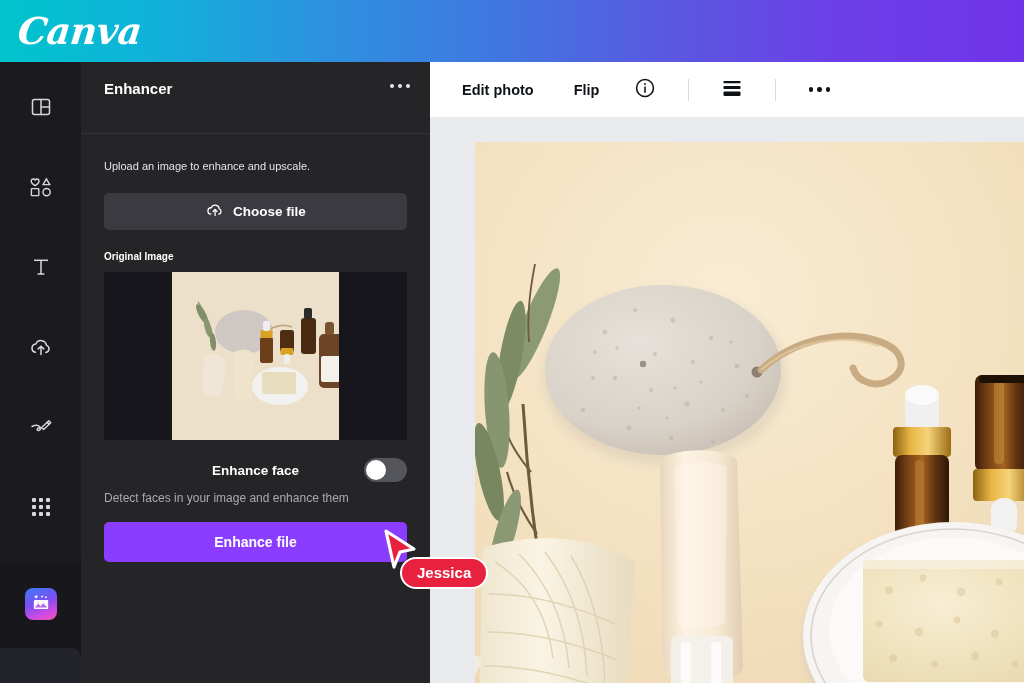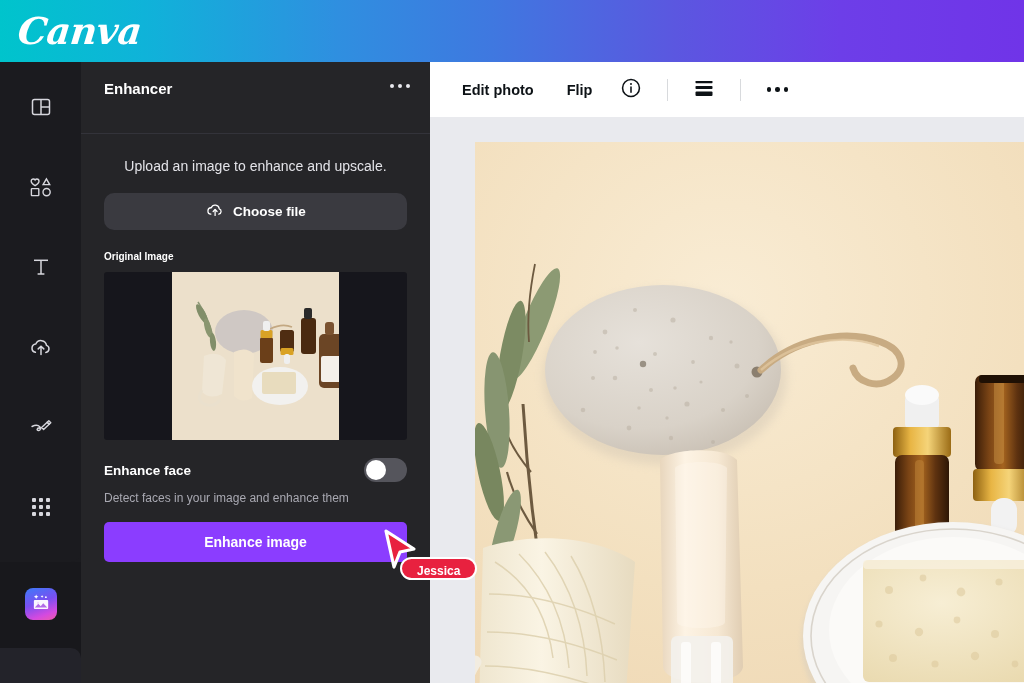--- a/index.html
+++ b/index.html
@@ -69,45 +69,45 @@
     color: #fff; font-size: 15px; font-weight: 700;
   }
   .panel-dots {
     position: absolute; right: 20px; top: 22px;
     display: flex; gap: 4px; cursor: pointer;
   }
   .panel-dots i { width: 4px; height: 4px; border-radius: 50%; background: #e9e9ee; display:block; }
 
   .panel-body { position: relative; padding: 0 23px; }
   .hint {
-    margin-top: 23px; color: #e3e3e8; font-size: 14px; line-height: 18px; text-align: center;
+    margin-top: 23px; color: #e3e3e8; font-size: 11px; line-height: 18px;
   }
   .choose-btn {
     margin-top: 18px; height: 37px; width: 303px;
-    background: #3a3a40; border-radius: 10px;
+    background: #3a3a40; border-radius: 5px;
     display: flex; align-items: center; justify-content: center; gap: 9px;
     color: #fff; font-size: 13.5px; font-weight: 600; cursor: pointer;
   }
   .section-label {
     margin-top: 21px; color: #fff; font-size: 10px; font-weight: 600;
   }
   .thumb-box {
     margin-top: 10px; width: 303px; height: 168px;
     background: #16161c; border-radius: 3px; overflow: hidden;
     position: relative;
   }
   .thumb-inner {
     position: absolute; left: 68px; top: 0; width: 167px; height: 168px;
     overflow: hidden;
   }
 
   .toggle-row {
     margin-top: 18px; width: 303px; height: 26px; position: relative;
   }
-  .toggle-label { color: #fff; font-size: 13.5px; font-weight: 700; line-height: 26px; }
+  .toggle-label { color: #fff; font-size: 13.5px; font-weight: 700; line-height: 26px; text-align: center; }
   .toggle {
     position: absolute; right: 0; top: 0; width: 43px; height: 24px;
     background: #55555c; border-radius: 12px; cursor: pointer;
   }
   .toggle .knob {
     position: absolute; left: 2px; top: 2px; width: 20px; height: 20px;
     background: #fff; border-radius: 50%;
   }
   .toggle-desc {
     margin-top: 6px; color: #a9a9b2; font-size: 12px; line-height: 16px;
@@ -119,21 +119,21 @@
     font-size: 14px; font-weight: 600; cursor: pointer;
   }
 
   
   .editor {
     position: absolute; left: 430px; top: 62px; width: 594px; height: 621px;
     background: #e9eaee;
   }
   .toolbar {
     position: relative; height: 55px; background: #fff;
-    display: flex; align-items: center; padding-left: 20px; gap: 9px;
+    display: flex; align-items: center; padding-left: 20px; gap: 16px;
   }
   .tb-btn {
     height: 33px; padding: 0 12px; display: flex; align-items: center;
     border-radius: 5px; color: #0d1216; font-size: 14.5px; font-weight: 600;
     cursor: pointer; white-space: nowrap;
   }
   .tb-icon {
     width: 36px; height: 33px; display: flex; align-items: center;
     justify-content: center; border-radius: 5px; cursor: pointer;
   }
@@ -148,22 +148,22 @@
   .photo {
     position: absolute; left: 45px; top: 25px; width: 594px; height: 566px;
     overflow: hidden; background: #f3e1c3;
   }
 
   
   .cursor { position: absolute; left: 378px; top: 525px; z-index: 40; }
   .cursor-label {
     position: absolute; left: 400px; top: 557px; z-index: 41;
     background: #e8213f; border: 2.5px solid #fff; border-radius: 20px;
-    color: #fff; font-size: 12px; font-weight: 700;
-    padding: 5px 15px 0; white-space: nowrap;
+    color: #fff; font-size: 15px; font-weight: 700;
+    padding: 5px 15px 6px; white-space: nowrap;
   }
 </style>
 </head>
 <body>
 
 <div id="app">
 
   <div class="brandbar">
     <div class="brand-logo">Canva</div>
   </div>
@@ -317,21 +317,21 @@
       </div>
 
       <div class="toggle-row">
         <div class="toggle-label">Enhance face</div>
         <div class="toggle">
           <div class="knob"></div>
         </div>
       </div>
       <div class="toggle-desc">Detect faces in your image and enhance them</div>
 
-      <button class="enhance-btn">Enhance image</button>
+      <button class="enhance-btn">Enhance file</button>
     </div>
   </div>
 
   <div class="editor">
 
     <div class="toolbar">
       <div class="tb-btn">Edit photo</div>
       <div class="tb-btn">Flip</div>
       <div class="tb-icon">
         <span>

